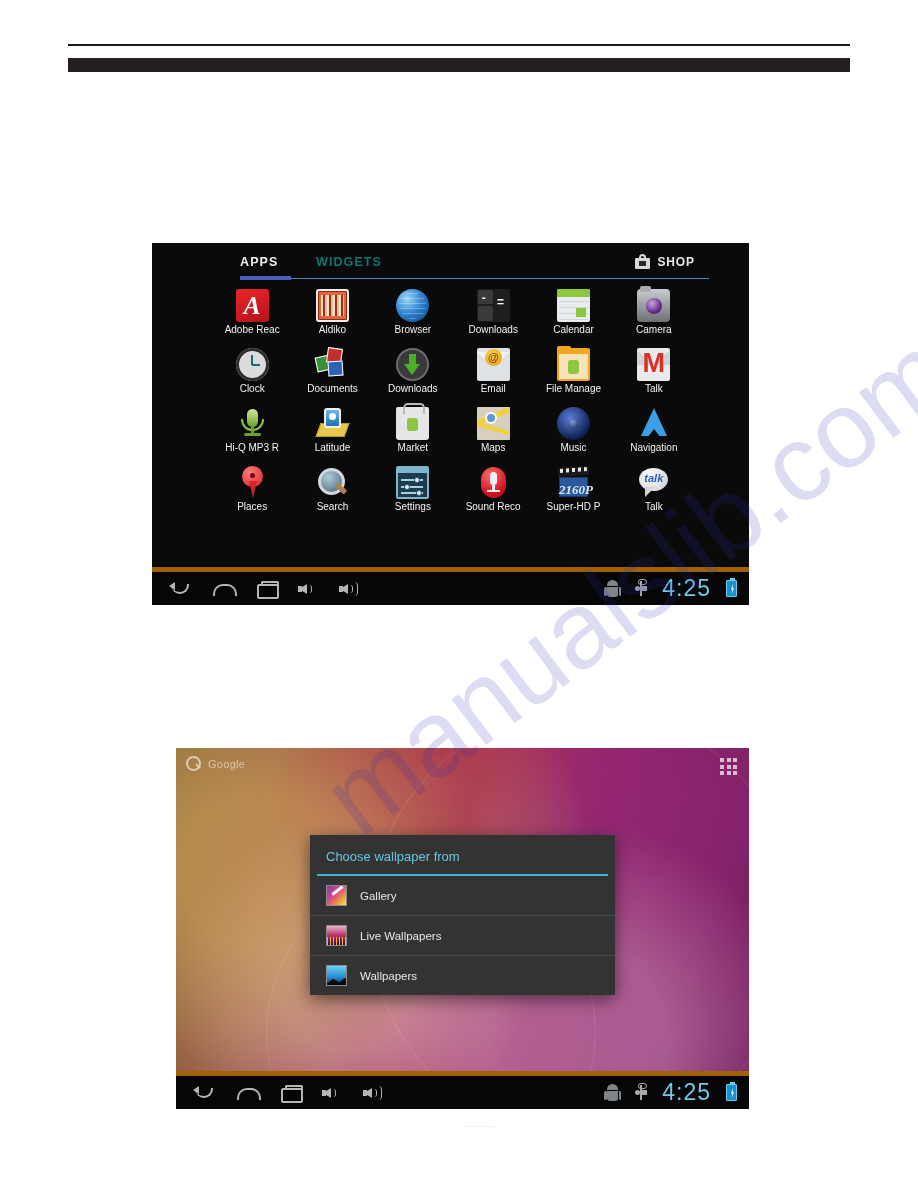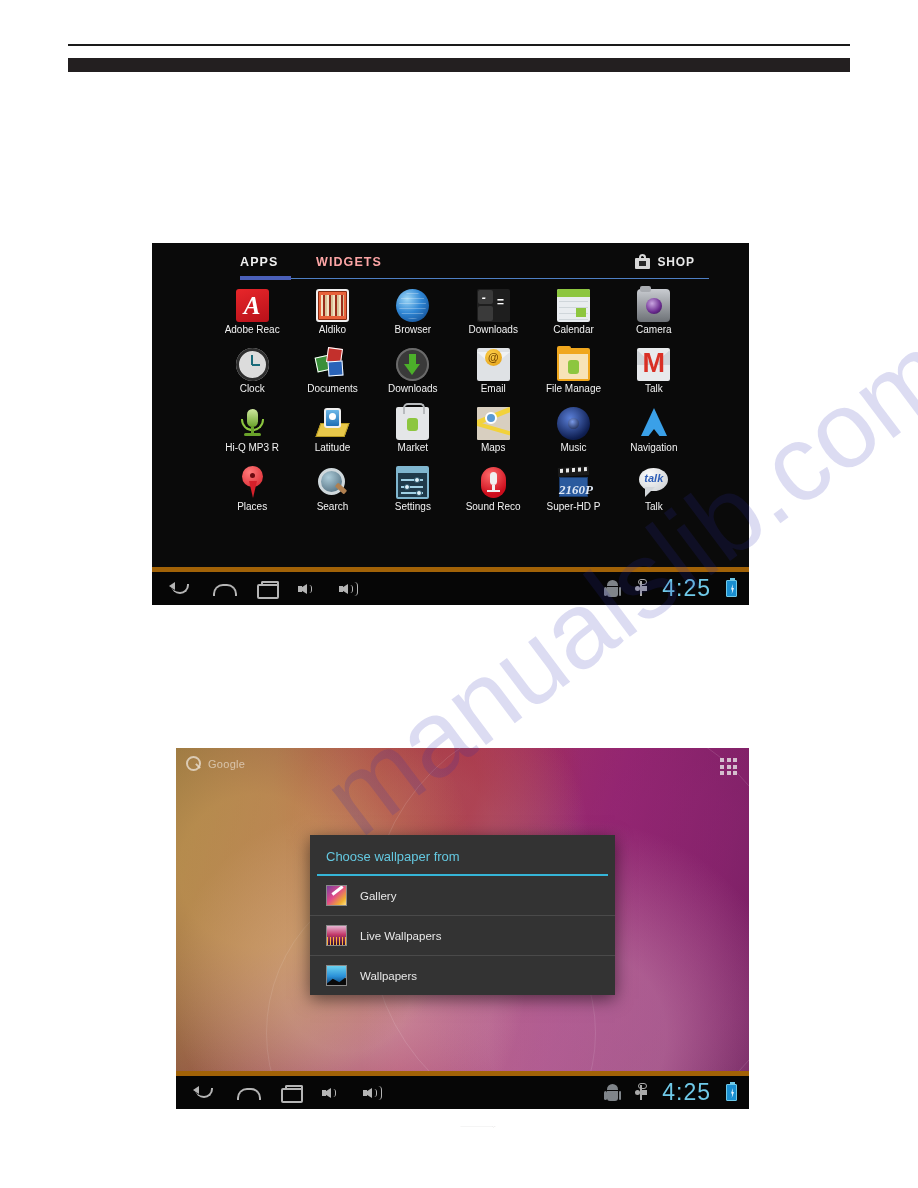--- a/index.html
+++ b/index.html
@@ -59,21 +59,21 @@
   }
   .tabbar {
     position:absolute; left:16px; top:0; width:100%; height:43px;
   }
   .tab {
     position:absolute; top:12px;
     color:#f0f0f0; font-size:12.5px; font-weight:bold;
     letter-spacing:1.1px;
   }
   .tab-apps { left:72px; }
-  .tab-widgets { left:148px; color:#fca5a5; }
+  .tab-widgets { left:148px; color:#0f766e; }
   .tab-rule {
     position:absolute; left:72px; top:35px; width:469px; height:1px;
     background:#4e7fc4;
   }
   .tab-rule-active {
     position:absolute; left:72px; top:33px; width:51px; height:4px;
     background:#4a5fb8;
   }
   .shop {
     position:absolute; right:70px; top:11px;

